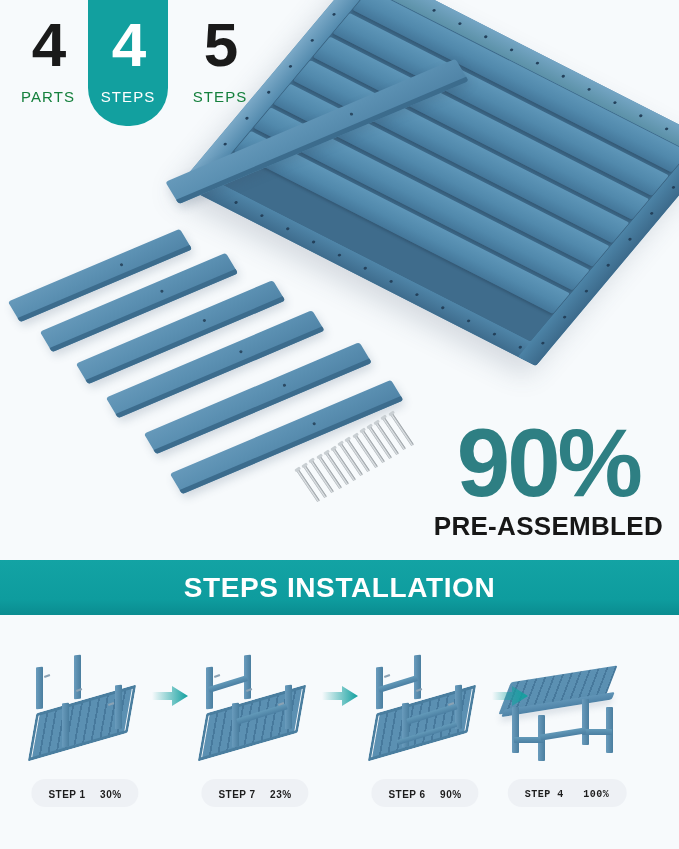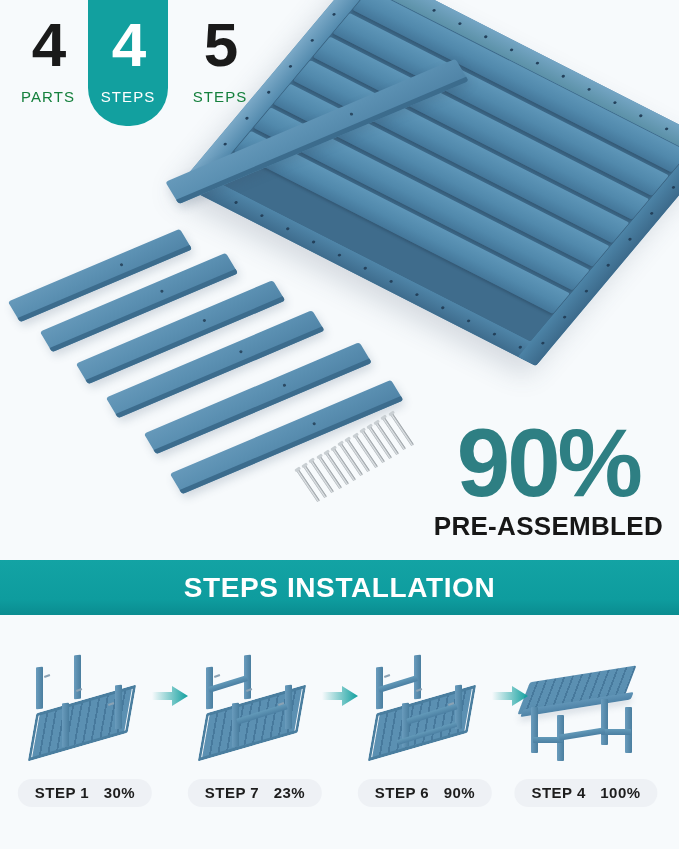--- a/index.html
+++ b/index.html
@@ -159,33 +159,33 @@
   #steps-strip{
     position:absolute; left:0; top:615px; width:679px; height:234px;
     background:#F7FAFC; z-index:5;
   }
   .step-cell{
     position:absolute; top:14px; width:170px; height:210px;
   }
   #step-cell-1{ left:0px; }
   #step-cell-2{ left:170px; }
   #step-cell-3{ left:340px; }
-  #step-cell-4{ left:501px; }
+  #step-cell-4{ left:482px;font-family:Liberation Mono, monospace; }
 
   .step-art{
     position:absolute; left:0; top:16px; width:170px; height:120px;
   }
   .step-pill{
     position:absolute; left:50%; transform:translateX(-50%);
     top:150px;
     background:#EEF1F5; border-radius:14px;
     padding:5px 17px; white-space:nowrap;
   }
   .step-pill span{
-    font-size:15px; font-weight:bold; color:#1D1D1D;
+    font-size:10px; font-weight:bold; color:#1D1D1D;
     letter-spacing:0.5px;
   }
   .step-pill .pct{ margin-left:10px; }
 
   
   .step-arrow{
     position:absolute; top:70px; width:36px; height:22px;
   }
   #arrow-1{ left:152px; }
   #arrow-2{ left:322px; }

